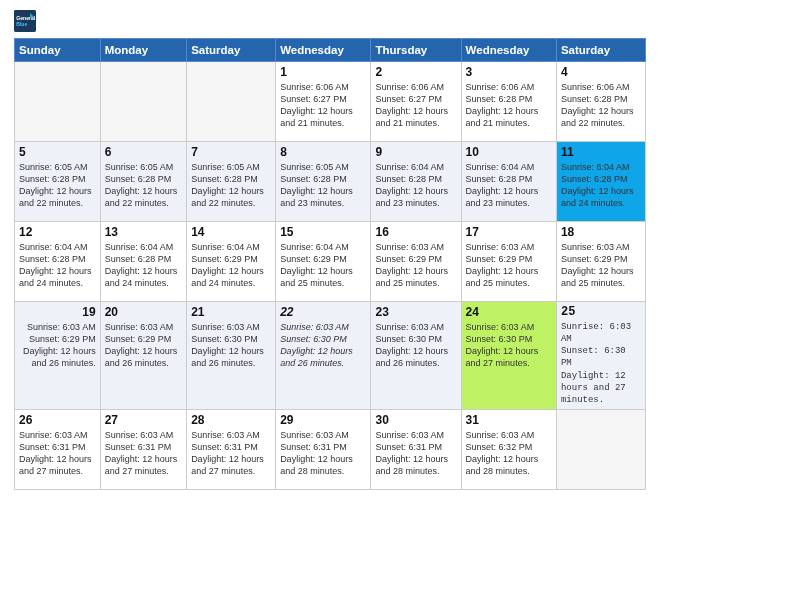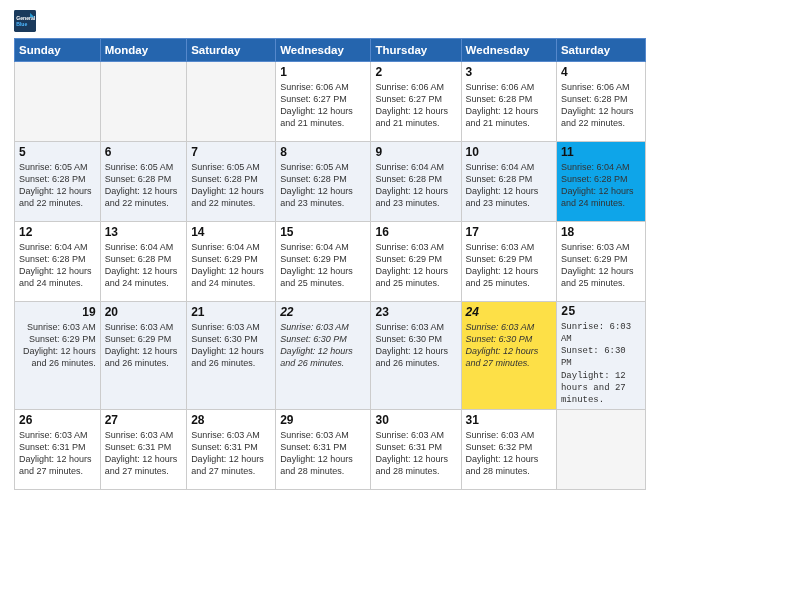--- a/index.html
+++ b/index.html
@@ -227,21 +227,21 @@
             <div class="cell-text">Sunrise: 6:03 AM<br>Sunset: 6:30 PM<br>Daylight: 12 hours and 26 minutes.</div>
           </td>
           <td style="background: rgb(238, 242, 248); font-style: italic;">
             <span class="day-num">22</span>
             <div class="cell-text">Sunrise: 6:03 AM<br>Sunset: 6:30 PM<br>Daylight: 12 hours and 26 minutes.</div>
           </td>
           <td style="background: rgb(238, 242, 248);">
             <span class="day-num">23</span>
             <div class="cell-text">Sunrise: 6:03 AM<br>Sunset: 6:30 PM<br>Daylight: 12 hours and 26 minutes.</div>
           </td>
-          <td style="background: #fde047; font-style: italic;">
+          <td style="background: #bef264;">
             <span class="day-num">24</span>
             <div class="cell-text">Sunrise: 6:03 AM<br>Sunset: 6:30 PM<br>Daylight: 12 hours and 27 minutes.</div>
           </td>
           <td style="background: rgb(238, 242, 248); font-family: Liberation Mono, monospace;">
             <span class="day-num">25</span>
             <div class="cell-text">Sunrise: 6:03 AM<br>Sunset: 6:30 PM<br>Daylight: 12 hours and 27 minutes.</div>
           </td>
         </tr>
         <tr>
           <td>

